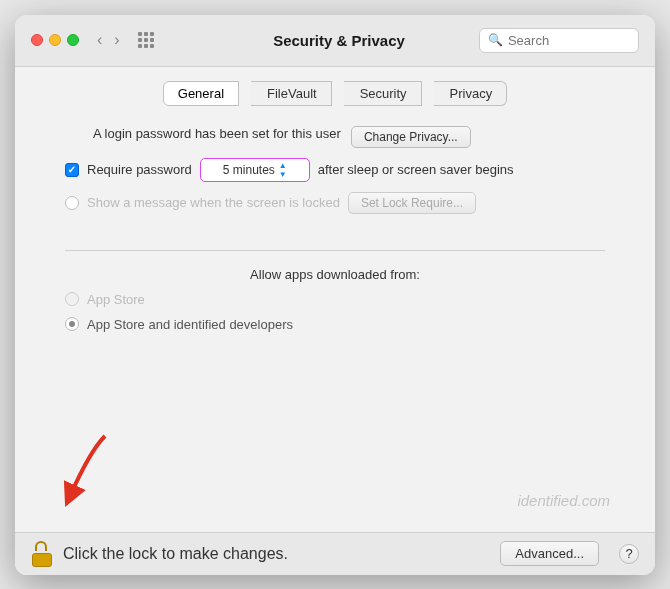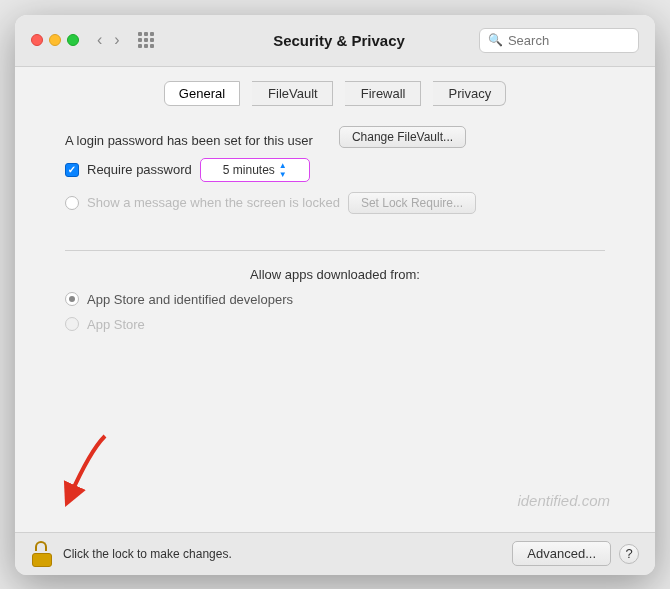--- a/index.html
+++ b/index.html
@@ -136,24 +136,25 @@
       gap: 0;
     }
     .section-top {
       display: flex;
       flex-direction: column;
       gap: 10px;
       padding-bottom: 20px;
     }
     .login-row {
       display: flex;
-      align-items: flex-end;
-      gap: 26px;
-      font-size: 13px;
-      color: #333;
+      align-items: flex-start;
+      gap: 10px;
+      font-size: 13px;
+      color: #333;
+      margin-left: 28px;
     }
     .change-pw-btn {
       padding: 3px 12px;
       border: 1px solid #bbb;
       border-radius: 5px;
       background: linear-gradient(to bottom, #f7f7f7, #e8e8e8);
       font-size: 12px;
       cursor: pointer;
       color: #333;
     }
@@ -296,28 +297,28 @@
       width: 12px;
       height: 10px;
       border: 2.5px solid #b08000;
       border-radius: 6px 6px 0 0;
       position: absolute;
       top: 0;
       left: 4px;
       border-bottom: none;
     }
     .lock-text {
-      font-size: 12px;
+      font-size: 16px;
       color: #333;
     }
     .bottom-right {
       margin-left: auto;
       display: flex;
       align-items: center;
-      gap: 8px;
+      gap: 20px;
     }
     .advanced-btn {
       padding: 4px 14px;
       border: 1px solid #bbb;
       border-radius: 5px;
       background: linear-gradient(to bottom, #f7f7f7, #e8e8e8);
       font-size: 13px;
       cursor: pointer;
       color: #333;
     }
@@ -373,59 +374,60 @@
     <span class="title-text">Security &amp; Privacy</span>
     <div class="search-box">
       <span class="search-icon-svg">🔍</span>
       <input class="search-input" type="text" placeholder="Search" style="">
     </div>
   </div>
 
   <div class="tabs-bar">
     <div class="tab active">General</div>
     <div class="tab">FileVault</div>
-    <div class="tab">Firewall</div>
+    <div class="tab">Security</div>
     <div class="tab">Privacy</div>
   </div>
 
   <div class="content">
     <div class="section-top">
       <div class="login-row">
         <span>A login password has been set for this user</span>
-        <button class="change-pw-btn">Change FileVault...</button>
+        <button class="change-pw-btn">Change Privacy...</button>
       </div>
       <div class="require-row">
         <div class="checkbox-checked"></div>
         <span>Require password</span>
         <div class="minutes-dropdown">
           <span>5 minutes</span>
           <div class="stepper-arrows">
             <span>▲</span>
             <span>▼</span>
           </div>
         </div>
+        <span>after sleep or screen saver begins</span>
       </div>
       <div class="lock-message-row">
         <div class="radio-off"></div>
         <span>Show a message when the screen is locked</span>
         <button class="lock-msg-btn">Set Lock Require...</button>
       </div>
     </div>
 
     <div class="divider"></div>
 
     <div class="section-bottom">
       <span class="allow-label">Allow apps downloaded from:</span>
       <div class="radio-option">
+        <div class="radio-disabled"></div>
+        <span class="radio-text-disabled">App Store</span>
+      </div>
+      <div class="radio-option">
         <div class="radio-selected"></div>
         <span class="radio-text-enabled">App Store and identified developers</span>
-      </div>
-      <div class="radio-option">
-        <div class="radio-disabled"></div>
-        <span class="radio-text-disabled">App Store</span>
       </div>
     </div>
 
     <div class="spacer"></div>
   </div>
 
   <div class="watermark">identified.com</div>
 
   <div class="bottom-bar">
 

